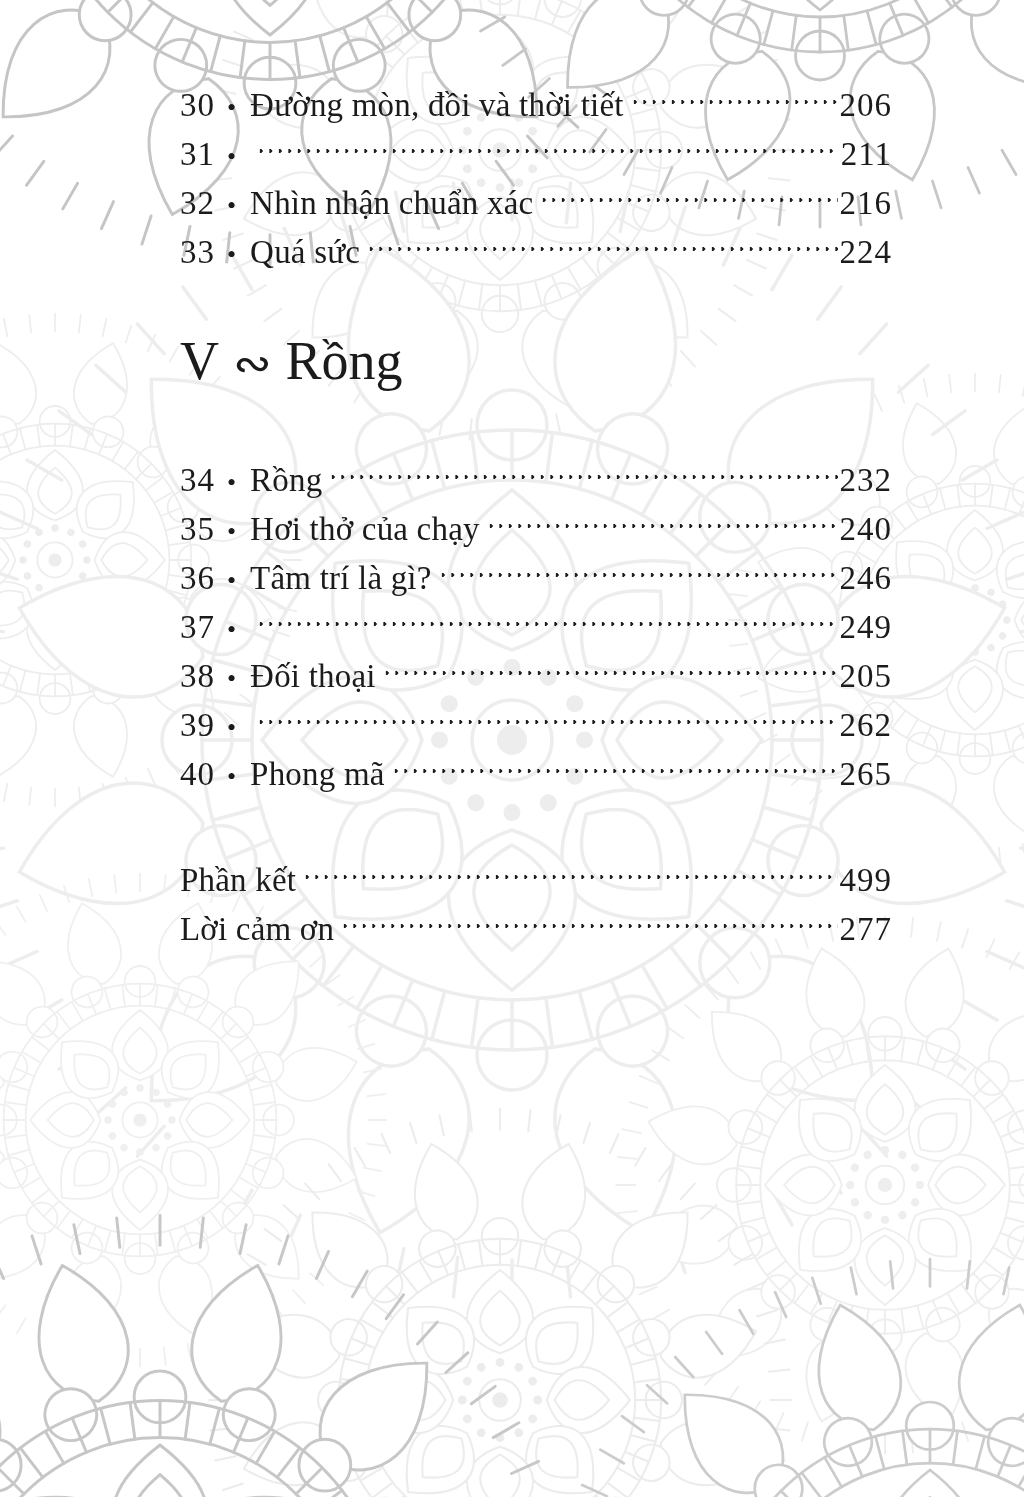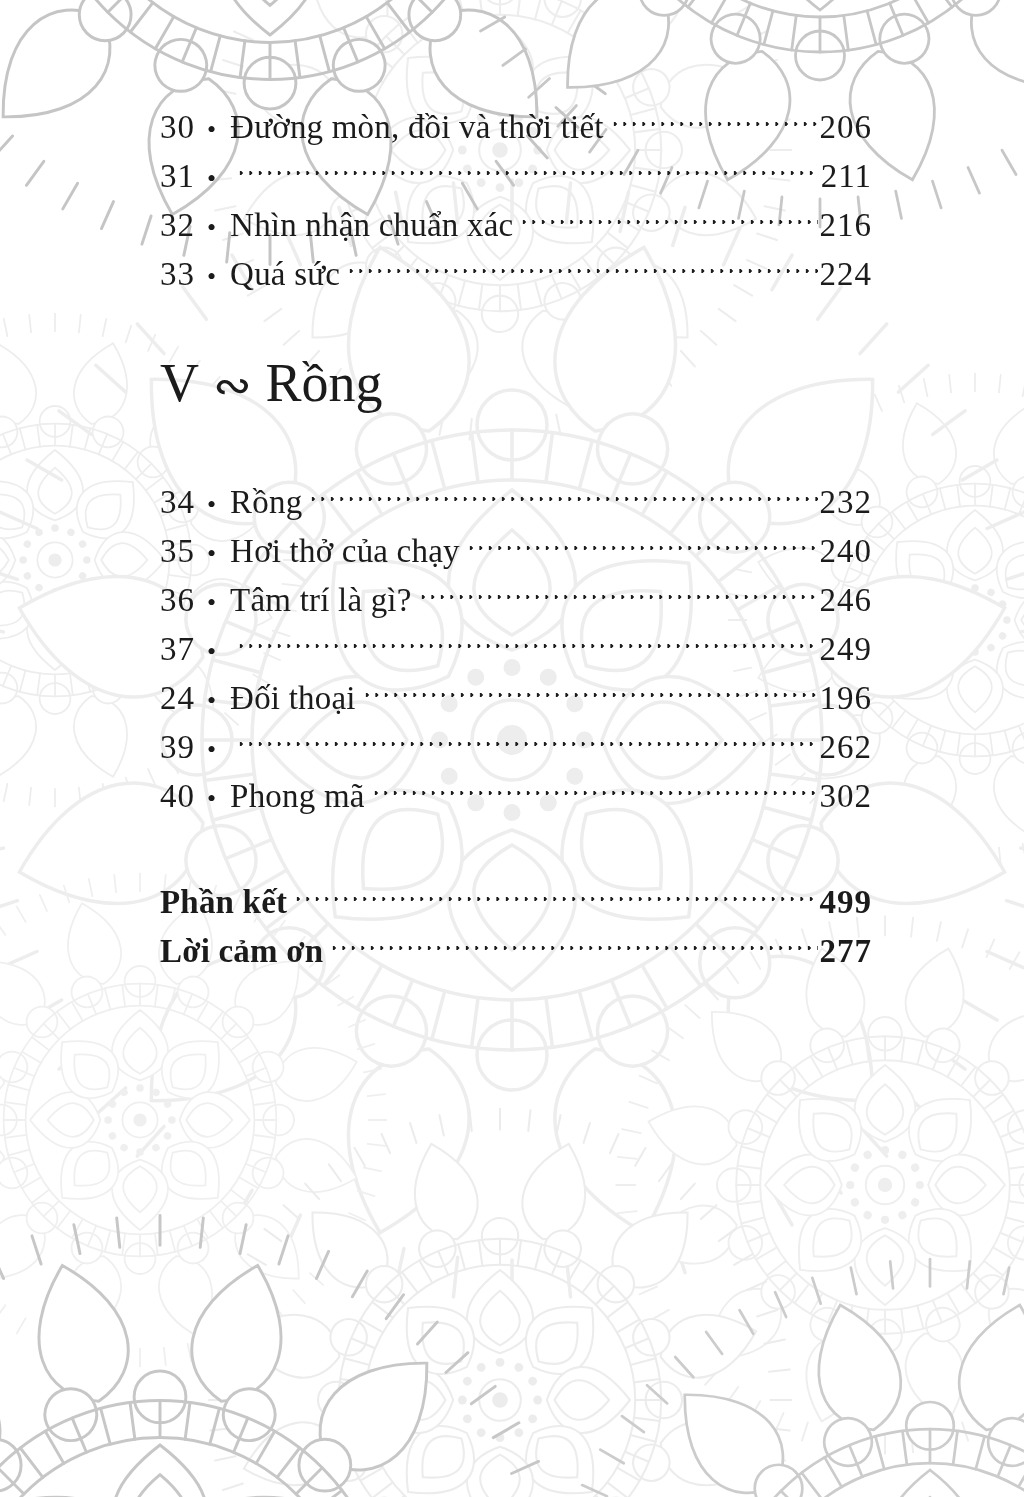--- a/index.html
+++ b/index.html
@@ -8,22 +8,22 @@
     background:#ffffff;
     overflow:hidden;
     position:relative;
     font-family:"Liberation Serif","DejaVu Serif",serif;
     color:#1b1b1b;
   }
   .bg-layer{position:absolute;inset:0;z-index:0;}
   .bg-layer svg{display:block;}
   .content{
     position:absolute;z-index:1;
-    left:160px;top:0;width:712px;
-    padding-top:89px;
+    left:180px;top:0;width:712px;
+    padding-top:67px;
   }
   .row{
     display:flex;align-items:baseline;
     height:49px;line-height:49px;
     font-size:33px;white-space:nowrap;
   }
   .num{letter-spacing:1px;}
   .bullet{font-size:26px;margin:0 14px 0 12px;}
   .title{letter-spacing:0.2px;}
   .dots{
@@ -35,21 +35,21 @@
   .pagenum{letter-spacing:1px;}
   .heading{
     margin:58px 0 41px 0;height:80px;line-height:80px;
     font-size:54px;font-weight:normal;white-space:nowrap;
   }
   .heading .orn{
     font-family:"DejaVu Sans","DejaVu Serif",sans-serif;
     font-style:italic;font-size:46px;
     margin:0 14px;
   }
-  .backmatter{margin-top:57px;font-weight:bold;}
+  .backmatter{margin-top:57px;}
 </style>
 </head>
 <body>
 
 <div class="bg-layer">
   <svg id="bg" width="1024" height="1497" viewBox="0 0 1024 1497" xmlns="http://www.w3.org/2000/svg">
       <g transform="translate(500 150) scale(2.6)" stroke="#ededed" fill="none" stroke-width="0.8" stroke-linecap="round">
         <line x1="0" y1="-104" x2="0" y2="-112" transform="rotate(0)"></line>
         <line x1="0" y1="-104" x2="0" y2="-112" transform="rotate(6)"></line>
         <line x1="0" y1="-104" x2="0" y2="-112" transform="rotate(12)"></line>
@@ -2160,38 +2160,38 @@
       <span class="num">37</span>
         <span class="bullet">•</span>
       <span class="dots"></span>
       <span class="pagenum">249</span>
     </div>
   </section>
 
 
   <section>
     <div class="row">
-      <span class="num">24</span>
+      <span class="num">38</span>
         <span class="bullet">•</span>
         <span class="title">Đối thoại</span>
       <span class="dots"></span>
-      <span class="pagenum">196</span>
+      <span class="pagenum">205</span>
     </div>
     <div class="row">
       <span class="num">39</span>
         <span class="bullet">•</span>
       <span class="dots"></span>
       <span class="pagenum">262</span>
     </div>
     <div class="row">
       <span class="num">40</span>
         <span class="bullet">•</span>
         <span class="title">Phong mã</span>
       <span class="dots"></span>
-      <span class="pagenum">302</span>
+      <span class="pagenum">265</span>
     </div>
   </section>
 
   <section class="backmatter">
     <div class="row">
       <span class="title">Phần kết</span>
       <span class="dots"></span>
       <span class="pagenum">499</span>
     </div>
     <div class="row">

